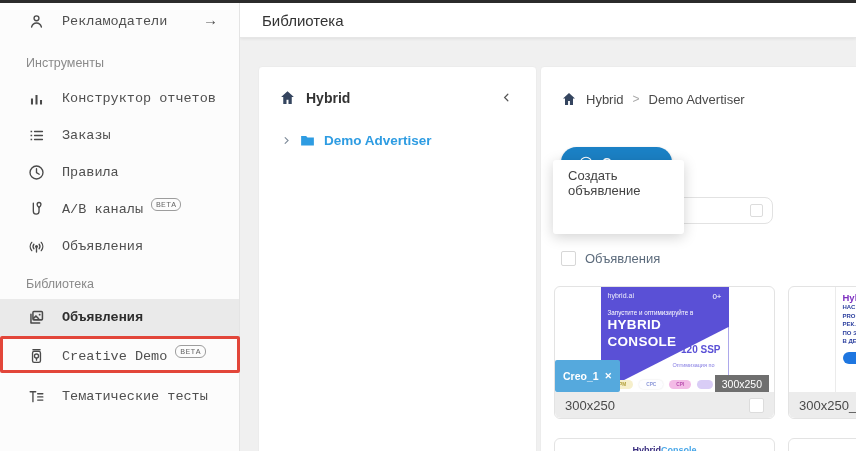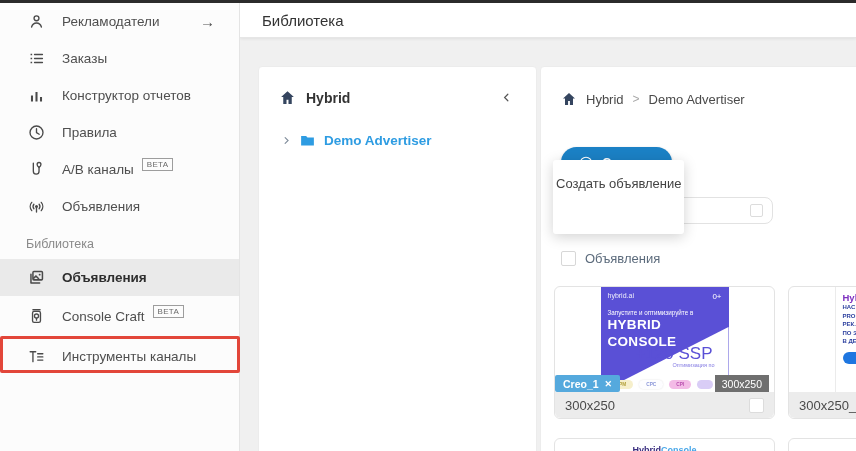--- a/index.html
+++ b/index.html
@@ -5,31 +5,31 @@
   * { margin:0; padding:0; box-sizing:border-box; }
   html,body { width:856px; height:451px; overflow:hidden; }
   body { font-family:"Liberation Sans", sans-serif; background:#f0f0f0; position:relative; }
 
   
   .topbar { position:absolute; left:0; top:0; width:856px; height:3px; background:#2b2b2b; z-index:40; }
 
   
   .sidebar { position:absolute; left:0; top:3px; width:240px; height:448px; background:#fcfcfc;
              border-right:1px solid #e4e4e4; z-index:30; }
-  .side-item { display:flex; align-items:center; height:37px; padding:0 24px 0 26px; cursor:pointer; color:#4f4f4f; }
+  .side-item { display:flex; align-items:center; height:37px; padding:0 24px 0 26px; cursor:pointer; color:#4f4f4f;font-family:Liberation Mono, monospace; }
   .side-item .side-icon { width:20px; height:20px; flex:0 0 20px; margin-right:16px; display:flex; align-items:center; justify-content:center; }
   .side-item .side-icon svg { width:19px; height:19px; }
   .side-label { font-size:13.5px; white-space:nowrap; }
   .side-item.selected { background:#eaeaea; }
   .side-item.selected .side-label { font-weight:bold; color:#2e2e2e; }
   .side-section { height:40px; padding:16px 0 0 26px; font-size:12.5px; color:#8a8a8a; }
   .side-section.compact { height:34px; padding-top:12px; }
   .side-item.tall { height:40px; }
   .beta-badge { margin-left:8px; transform:translateY(-5px); font-size:8px; color:#6a6a6a;
-                border:1px solid #9d9d9d; border-radius:0; padding:1px 4px; letter-spacing:.3px; }
+                border:1px solid #9d9d9d; border-radius:6px; padding:1px 4px; letter-spacing:.3px; }
   .trailing-arrow { margin-left:auto; font-size:15px; color:#4f4f4f; }
 
   
   .annotation { position:absolute; border:3px solid #e2463a; border-radius:2px; z-index:60; pointer-events:none; }
   .annotation.sidebar-ads { left:0; top:336px; width:240px; height:37px; }
 
   
   .main-header { position:absolute; left:240px; top:3px; width:616px; height:35px; background:#ffffff;
                  border-bottom:1px solid #e6e6e6; box-shadow:0 1px 3px rgba(0,0,0,.07);
                  display:flex; align-items:center; padding-left:22px; z-index:20; }
@@ -68,21 +68,21 @@
   .filter-input { position:absolute; left:20px; top:130px; width:212px; height:27px; border:1px solid #e2e2e2;
                   border-radius:8px; background:#fff; z-index:1; }
   .filter-input input { position:absolute; left:8px; top:2px; width:160px; height:21px; border:none; outline:none;
                         font-size:12px; background:transparent; }
   .filter-input .mini-check { position:absolute; right:9px; top:6px; width:13px; height:13px;
                               border:1px solid #dcdcdc; border-radius:2px; background:#fff; cursor:pointer; }
 
   
   .dropdown { position:absolute; left:12px; top:93px; width:131px; height:74px; background:#fff; border-radius:3px;
               box-shadow:0 3px 14px rgba(0,0,0,.18); z-index:3; padding-top:9px; }
-  .dropdown-item { height:28px; display:flex; align-items:center; padding-left:3px; font-size:13px; color:#434343; cursor:pointer; }
+  .dropdown-item { height:28px; display:flex; align-items:center; padding-left:15px; font-size:13px; color:#434343; cursor:pointer; }
 
   
   .select-all { position:absolute; left:20px; top:184px; display:flex; align-items:center; }
   .checkbox { width:15px; height:15px; border:1px solid #d7d7d7; border-radius:2px; background:#fff; cursor:pointer; }
   .select-all .lbl { margin-left:9px; font-size:13px; color:#5c6b7c; }
 
   
   .card { position:absolute; width:221px; background:#fff; border:1px solid #e3e3e3; border-radius:6px; }
   .card.r1 { top:219px; height:133px; }
   .card.c1 { left:13px; } .card.c2 { left:247px; }
@@ -94,30 +94,30 @@
 
   
   .banner1 { position:relative; width:128px; height:105px; background:#5a50d6; color:#fff; overflow:hidden; }
   .banner1 .wedge { position:absolute; left:0; bottom:0; width:100%; height:100%; background:#fff;
                     clip-path:polygon(0% 100%, 100% 38%, 100% 100%); }
   .banner1 .toprow { position:relative; display:flex; justify-content:space-between; padding:5px 7px 0 7px; }
   .banner1 .logo { font-size:7px; opacity:.9; }
   .banner1 .age { font-size:8px; }
   .banner1 .subtitle { position:relative; font-size:6.3px; padding:8px 7px 0 7px; }
   .banner1 .big-title { position:relative; font-size:13.5px; font-weight:bold; line-height:1.08; padding:2px 7px 0 7px; letter-spacing:.3px; }
-  .banner1 .offer { position:absolute; right:16px; top:57px; color:#5a50d6; font-size:17px; font-weight:normal; }
+  .banner1 .offer { position:absolute; right:8px; top:57px; color:#5a50d6; font-size:10px; font-weight:bold; }
   .banner1 .note { position:absolute; right:14px; top:75px; color:#8279e2; font-size:5.5px; }
   .pill-row { position:absolute; left:8px; bottom:3px; display:flex; gap:6px; }
   .pill { height:9px; border-radius:5px; padding:0 7px; font-size:4.8px; font-weight:bold; display:flex; align-items:center; }
   .pill.cpm { background:#f6efcb; color:#b4a23e; }
   .pill.cpc { background:#fdfdff; color:#8a96d8; box-shadow:0 0 2px rgba(0,0,0,.12); }
   .pill.cpi { background:#f3bbe6; color:#b94fae; }
   .pill.stub { background:#d9cdf6; width:16px; }
 
-  .creo-tag { position:absolute; left:0; bottom:0; background:#55a9dd; color:#fff; height:17px;
+  .creo-tag { position:absolute; left:0; bottom:0; background:#55a9dd; color:#fff; height:32px;
               display:flex; align-items:center; padding:0 8px; border-radius:2px; font-size:10.5px; font-weight:bold; cursor:pointer; }
   .creo-tag .x { margin-left:6px; font-size:9px; cursor:pointer; }
   .size-badge { position:absolute; right:5px; bottom:0; background:#6f6f6f; color:#fff; height:17px;
                 display:flex; align-items:center; padding:0 7px; font-size:10.5px; }
 
   
   .banner2 { position:relative; width:128px; height:105px; background:#fff; border-left:1px solid #ebebeb;
              border-right:1px solid #ebebeb; padding:5px 0 0 7px; }
   .banner2 .logo2 { font-size:9.5px; font-weight:bold; color:#7d30c0; }
   .banner2 .tline { font-size:6px; font-weight:bold; color:#2b3f9e; line-height:7.5px; margin-top:1px; }
@@ -140,36 +140,37 @@
     <div class="side-item">
       <span class="side-icon">
         <svg viewBox="0 0 24 24">
           <circle class="stroke" cx="12" cy="8" r="3.1"></circle>
           <path class="stroke" d="M5.8 19c.9-3.3 3.3-5.1 6.2-5.1s5.3 1.8 6.2 5.1"></path>
         </svg>
       </span>
       <span class="side-label">Рекламодатели</span>
       <span class="trailing-arrow">→</span>
     </div>
+    <div class="side-section">Инструменты</div>
+    <div class="side-item">
+      <span class="side-icon">
+        <svg viewBox="0 0 24 24">
+          <path class="fillc" d="M5 12h2.6v7.5H5zM10.7 7.5h2.6v12h-2.6zM16.4 14h2.6v5.5h-2.6z"></path>
+        </svg>
+      </span>
+      <span class="side-label">Конструктор отчетов</span>
+    </div>
     <div class="side-item">
       <span class="side-icon">
         <svg viewBox="0 0 24 24">
           <path class="fillc" d="M4.5 6h2v2h-2zM4.5 11h2v2h-2zM4.5 16h2v2h-2z"></path>
           <path class="stroke" d="M9.5 7h10M9.5 12h10M9.5 17h10"></path>
         </svg>
       </span>
       <span class="side-label">Заказы</span>
-    </div>
-    <div class="side-item">
-      <span class="side-icon">
-        <svg viewBox="0 0 24 24">
-          <path class="fillc" d="M5 12h2.6v7.5H5zM10.7 7.5h2.6v12h-2.6zM16.4 14h2.6v5.5h-2.6z"></path>
-        </svg>
-      </span>
-      <span class="side-label">Конструктор отчетов</span>
     </div>
     <div class="side-item">
       <span class="side-icon">
         <svg viewBox="0 0 24 24">
           <circle class="stroke" cx="12" cy="12" r="8.2"></circle>
           <path class="stroke" d="M12 7.2v5l3.4 2"></path>
         </svg>
       </span>
       <span class="side-label">Правила</span>
     </div>
@@ -207,31 +208,31 @@
     </div>
     <div class="side-item tall">
       <span class="side-icon">
         <svg viewBox="0 0 24 24">
           <path class="stroke" d="M7.5 3.5h9"></path>
           <rect class="stroke" x="7" y="5.5" width="10" height="14" rx="2"></rect>
           <circle class="stroke" cx="12" cy="11.5" r="2.6"></circle>
           <path class="stroke" d="M12 14.2v2.4"></path>
         </svg>
       </span>
-      <span class="side-label">Console Craft</span>
+      <span class="side-label">Creative Demo</span>
       <span class="beta-badge">BETA</span>
     </div>
     <div class="side-item tall">
       <span class="side-icon">
         <svg viewBox="0 0 24 24">
           <path class="stroke" d="M4 6h7M7.5 6v12.5"></path>
           <path class="stroke" d="M13.5 8.5h6.5M13.5 12.5h6.5M13.5 16.5h6.5"></path>
         </svg>
       </span>
-      <span class="side-label">Инструменты каналы</span>
+      <span class="side-label">Тематические тесты</span>
     </div>
   </div>
 <div class="annotation sidebar-ads"></div>
 
 <div class="main-header">
   <span class="title">Библиотека</span>
 </div>
 
 <div class="tree-panel">
   <div class="tree-root-row">

